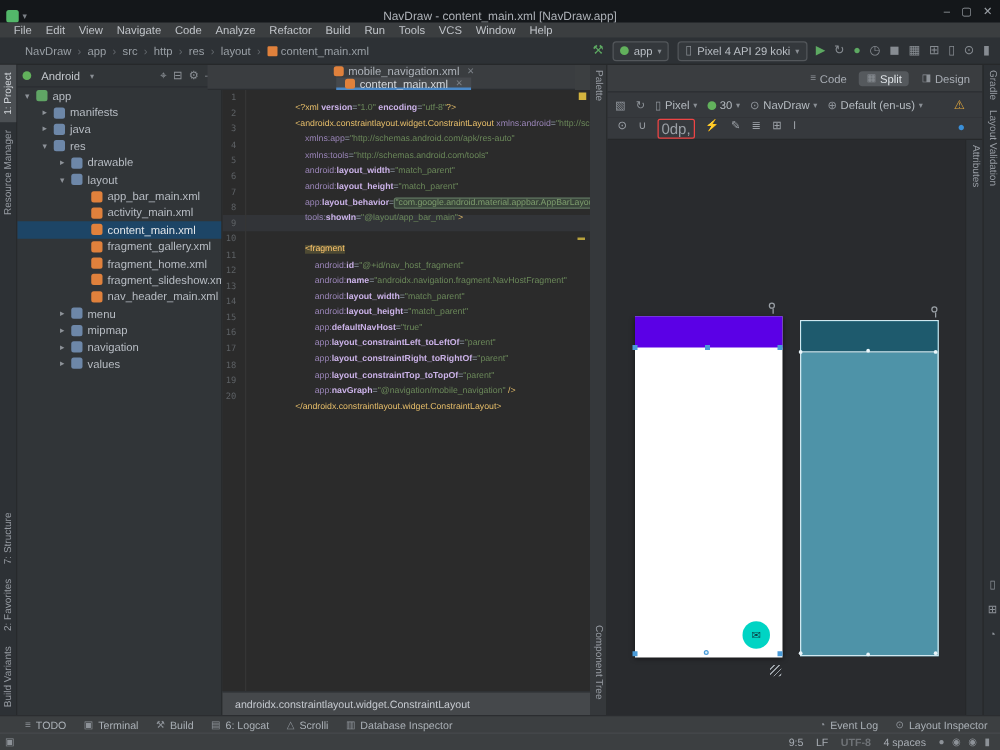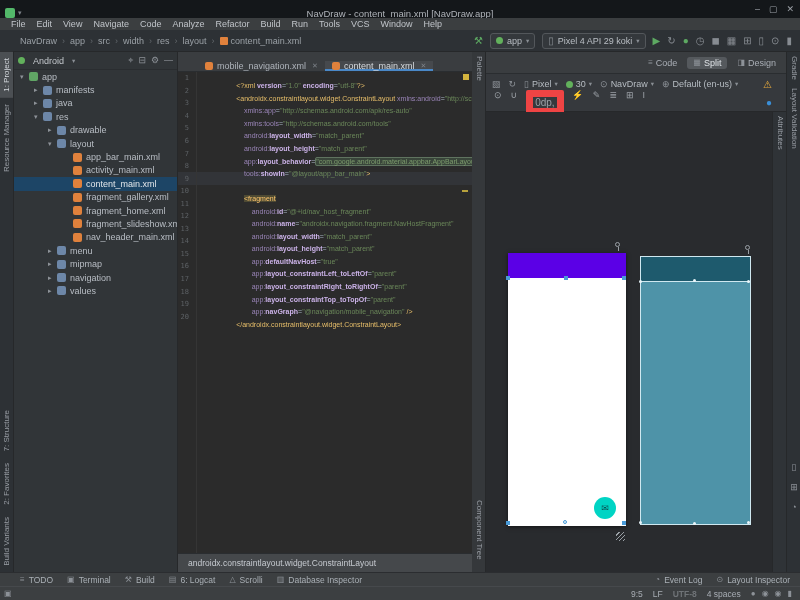--- a/index.html
+++ b/index.html
@@ -42,21 +42,21 @@
   .row{height:13.4px;display:flex;align-items:center;white-space:nowrap;overflow:hidden;}
   .row.d0{padding-left:6px;}.row.d1{padding-left:20px;}.row.d2{padding-left:34px;}.row.d3{padding-left:50px;}
   .row.sel{background:#1d4566;color:#e2e6ea;}
   .tarrow{width:9px;color:#8d9298;font-size:7px;flex:none;}
   .tico{width:9px;height:9px;border-radius:2px;margin-right:4px;flex:none;}
   .tico.ic-app{background:#60a565;}
   .tico.ic-folder{background:#6d87a8;}
   .tico.ic-xml{background:#e0813c;}
   .tico.ic-gradle{background:#9aa48b;border-radius:50%;}
   
-  .tabsbar{position:absolute;left:178px;top:52px;width:294px;height:20px;background:#3a3d40;border-bottom:1px solid #2a2d30;display:flex;align-items:flex-end;padding-left:20px;}
+  .tabsbar{position:absolute;left:166px;top:52px;width:294px;height:20px;background:#3a3d40;border-bottom:1px solid #2a2d30;display:flex;align-items:center;padding-left:20px;flex-direction:column;}
   .tab{display:flex;align-items:center;gap:4px;padding:0 7px;font-size:9px;color:#aeb3ba;}
   .tab .tico{width:8px;height:8px;margin-right:0;}
   .tab.active{background:#46494d;color:#d6dade;box-shadow:inset 0 -2px 0 #4a88c7;}
   .tico.ic-class{background:#4b80b8;border-radius:50%;color:#e8ecef;font-size:6px;line-height:8px;text-align:center;}
   .tab-x{color:#7c8187;font-size:7px;margin-left:2px;}
   .editor{position:absolute;left:178px;top:72px;width:294px;height:481px;background:#2b2b2b;overflow:hidden;}
   .code-line{height:12.55px;display:flex;align-items:center;white-space:pre;}
   .code-line.caret{background:#323438;}
   .lnum{width:16px;padding-right:5px;text-align:right;color:#5d6165;font:7px "DejaVu Sans Mono",monospace;flex:none;}
   .ltext{font:7px "DejaVu Sans Mono",monospace;color:#a9b7c6;}
@@ -80,21 +80,21 @@
   .mode-row{position:absolute;left:0;top:0;width:300px;height:22px;background:#3a3d40;border-bottom:1px solid #2a2d30;display:flex;justify-content:flex-end;align-items:center;gap:4px;padding-right:4px;}
   .mode{display:flex;align-items:center;gap:3px;color:#a9aeb5;font-size:9px;padding:1px 6px;border-radius:3px;}
   .mode.active{background:#55595d;color:#dfe3e7;}
   .mode .g{font-size:8px;color:#8d9298;}
   .device-row{position:absolute;left:0;top:22px;width:300px;height:20px;background:#36393d;display:flex;align-items:center;gap:8px;padding:0 6px;font-size:9px;color:#b6bcc2;}
   .drow-g{color:#8d9298;font-size:9px;}
   .dpill{display:flex;align-items:center;gap:3px;}
   .warn{position:absolute;right:14px;color:#e0a63c;font-size:10px;}
   .cbar-row{position:absolute;left:0;top:42px;width:300px;height:18px;background:#36393d;border-bottom:1px solid #26282a;display:flex;align-items:center;gap:9px;padding:0 8px;}
   .cbi{color:#9ba0a6;font-size:9px;}
-  .cbi.txt{font-size:10px;border:7px solid #ef4444;border-radius:2px;padding:0 2px;}
+  .cbi.txt{font-size:12px;border:1px solid #ef4444;border-radius:2px;padding:0 2px;}
   .issue{position:absolute;right:14px;color:#3a8fd8;font-size:10px;}
   .canvas{position:absolute;left:0;top:60px;width:286px;height:460px;background:#292b2e;}
   .attr-strip{position:absolute;right:0;top:60px;width:14px;height:460px;background:#2f3337;border-left:1px solid #26282a;}
   
   .preview-design{position:absolute;left:22px;top:141px;width:118px;height:273px;background:#fff;box-shadow:0 1px 4px rgba(0,0,0,.55);}
   .appbar{position:absolute;left:0;top:0;width:118px;height:25px;background:var(--appbar);}
   .preview-blueprint{position:absolute;left:154px;top:144px;width:111px;height:269px;background:var(--bpb);border:1px solid #cfe8f0;}
   .bp-header{position:absolute;left:0;top:0;width:109px;height:25px;background:var(--bph);border-bottom:1px solid #cfe8f0;}
   .hnd{position:absolute;width:4px;height:4px;background:#4a9bd8;}
   .hnd.circ{border-radius:50%;background:#dff0fa;border:1px solid #4a9bd8;}
@@ -161,21 +161,21 @@
         <span class="crumb">
 
           <span>app</span>
         </span>
         <span class="crumb">
 
           <span>src</span>
         </span>
         <span class="crumb">
 
-          <span>width</span>
+          <span>http</span>
         </span>
         <span class="crumb">
 
           <span>res</span>
         </span>
         <span class="crumb">
 
           <span>layout</span>
         </span>
         <span class="crumb">

